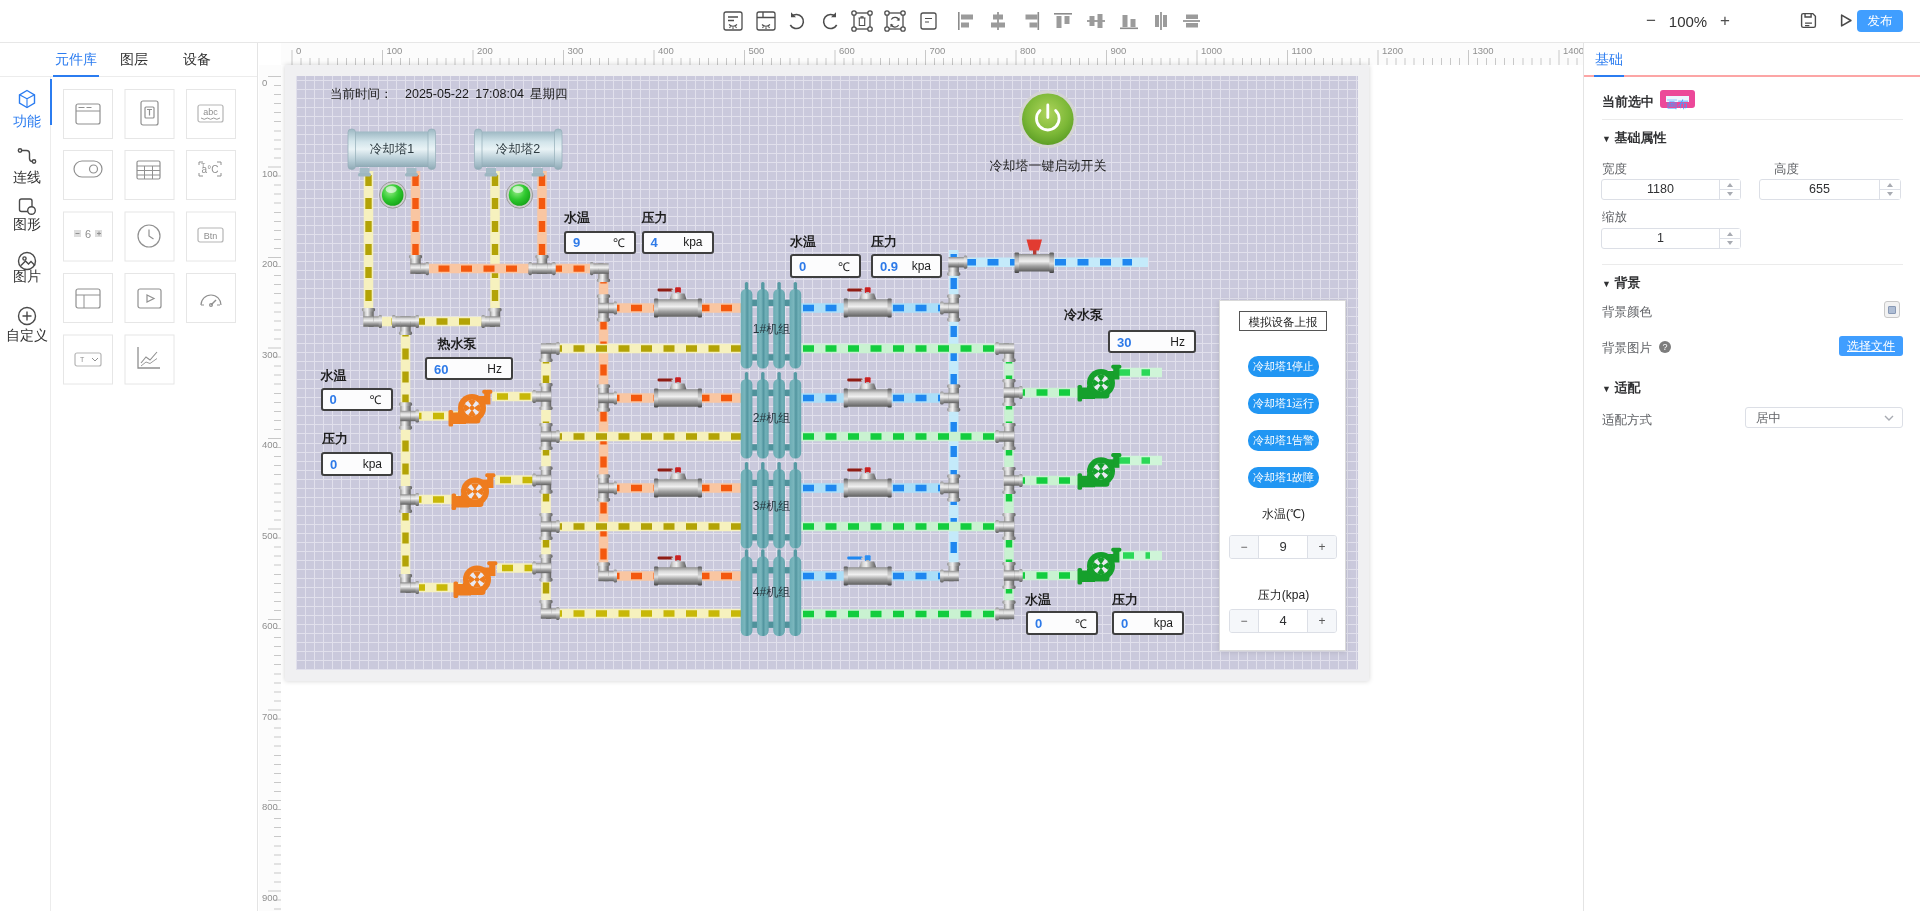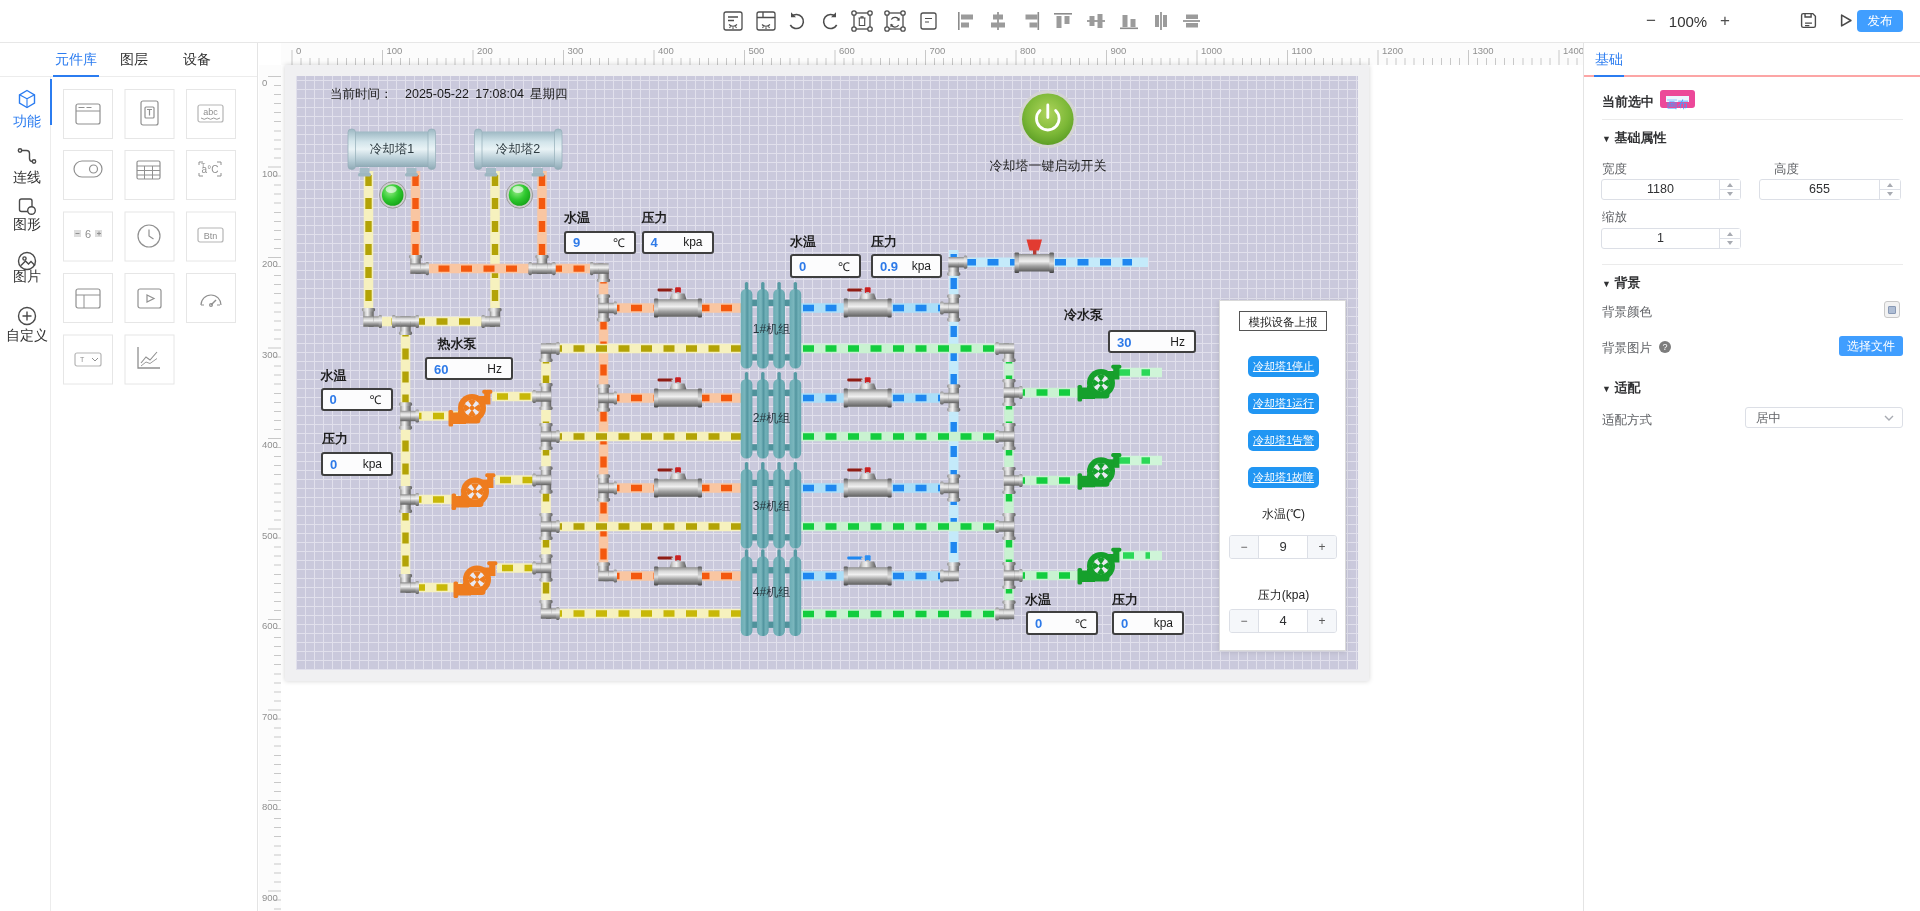--- a/index.html
+++ b/index.html
@@ -27,21 +27,21 @@
     repeating-linear-gradient(90deg, #e1e0ec 0, #e1e0ec 1px, transparent 1px, transparent 9.06px);
 }
 
 .clab { position:absolute; color:#1d1d1d; font-size:13px; font-weight:700; white-space:nowrap; }
 .dbox { position:absolute; background:#fcfcfd; border:2px solid #3f3f3f; border-radius:3px; }
 .dbox .v { position:absolute; left:7px; top:50%; transform:translateY(-50%);
   color:#2e7ae8; font-size:13px; font-weight:700; }
 .dbox .u { position:absolute; right:9px; top:50%; transform:translateY(-50%);
   color:#1d1d1d; font-size:12px; }
 .pbtn { position:absolute; left:28px; width:71px; height:21px; background:#2196f3;
-  border-radius:5px; color:#fff; font-size:11px; text-align:center; line-height:21px;text-decoration:underline; }
+  border-radius:10px; color:#fff; font-size:11px; text-align:center; line-height:21px; }
 .stp { position:absolute; left:9px; width:108px; height:24px; border:1px solid #dcdfe6;
   border-radius:3px; background:#fff; display:flex; }
 .stp i { width:29px; background:#f5f7fa; color:#5a5a5a; font-size:12px; font-style:normal;
   text-align:center; line-height:22px; }
 .stp i:first-child { border-right:1px solid #dcdfe6; border-radius:2px 0 0 2px; }
 .stp i:last-child  { border-left:1px solid #dcdfe6; border-radius:0 2px 2px 0; }
 .stp span { flex:1; text-align:center; font-size:13px; color:#303133; line-height:22px; }
 .ninp { height:21px; border:1px solid #dcdfe6; border-radius:3px; background:#fff; }
 .ninp span { position:absolute; left:0; right:21px; top:0; bottom:0; text-align:center;
   font-size:12.5px; color:#303133; line-height:19px; }
@@ -1228,21 +1228,21 @@
       <i></i>
     </div>
   <div class="abs" style="left:18px;top:221px;width:301px;height:1px;background:#ebebeb;"></div>
   <div class="abs" style="left:18px;top:231px;color:#303133;font-size:13px;font-weight:700;"><span style="font-size:9px;">▼</span> 背景</div>
   <div class="abs" style="left:18px;top:261px;color:#606266;font-size:12.5px;">背景颜色</div>
   <div class="abs" style="left:300px;top:258px;width:16px;height:17px;border:1px solid #c8c8c8;border-radius:3px;background:#f2f2f2;">
     <div class="abs" style="left:3px;top:3.5px;width:8px;height:8px;background:#aebdd4;border:1px solid #8899b5;border-radius:1px;"></div>
   </div>
   <div class="abs" style="left:18px;top:297px;color:#606266;font-size:12.5px;">背景图片</div>
   <div class="abs" style="left:75px;top:298px;width:12px;height:12px;border-radius:50%;background:#7d7d7d;color:#fff;font-size:9px;text-align:center;line-height:12px;">?</div>
-  <div class="abs" style="left:255px;top:293px;width:64px;height:20px;background:#409eff;border-radius:3px;color:#fff;font-size:12px;text-align:center;line-height:20px;">选择文件</div>
+  <div class="abs" style="left:255px;top:293px;width:64px;height:20px;background:#409eff;border-radius:3px;color:#fff;font-size:12px;text-align:center;line-height:20px;text-decoration:underline;">选择文件</div>
   <div class="abs" style="left:18px;top:336px;color:#303133;font-size:13px;font-weight:700;"><span style="font-size:9px;">▼</span> 适配</div>
   <div class="abs" style="left:18px;top:369px;color:#606266;font-size:12.5px;">适配方式</div>
   <div class="abs" style="left:161px;top:364px;width:158px;height:21px;border:1px solid #dcdfe6;border-radius:3px;background:#fff;">
     <div class="abs" style="left:10px;top:2px;color:#606266;font-size:12.5px;">居中</div>
     <svg class="abs" style="right:8px;top:7px" width="10" height="7" viewBox="0 0 10 7" fill="none" stroke="#a8abb2" stroke-width="1.4">
         <path d="M1 1l4 4 4-4"></path>
       </svg>
   </div>
 </div>
 

